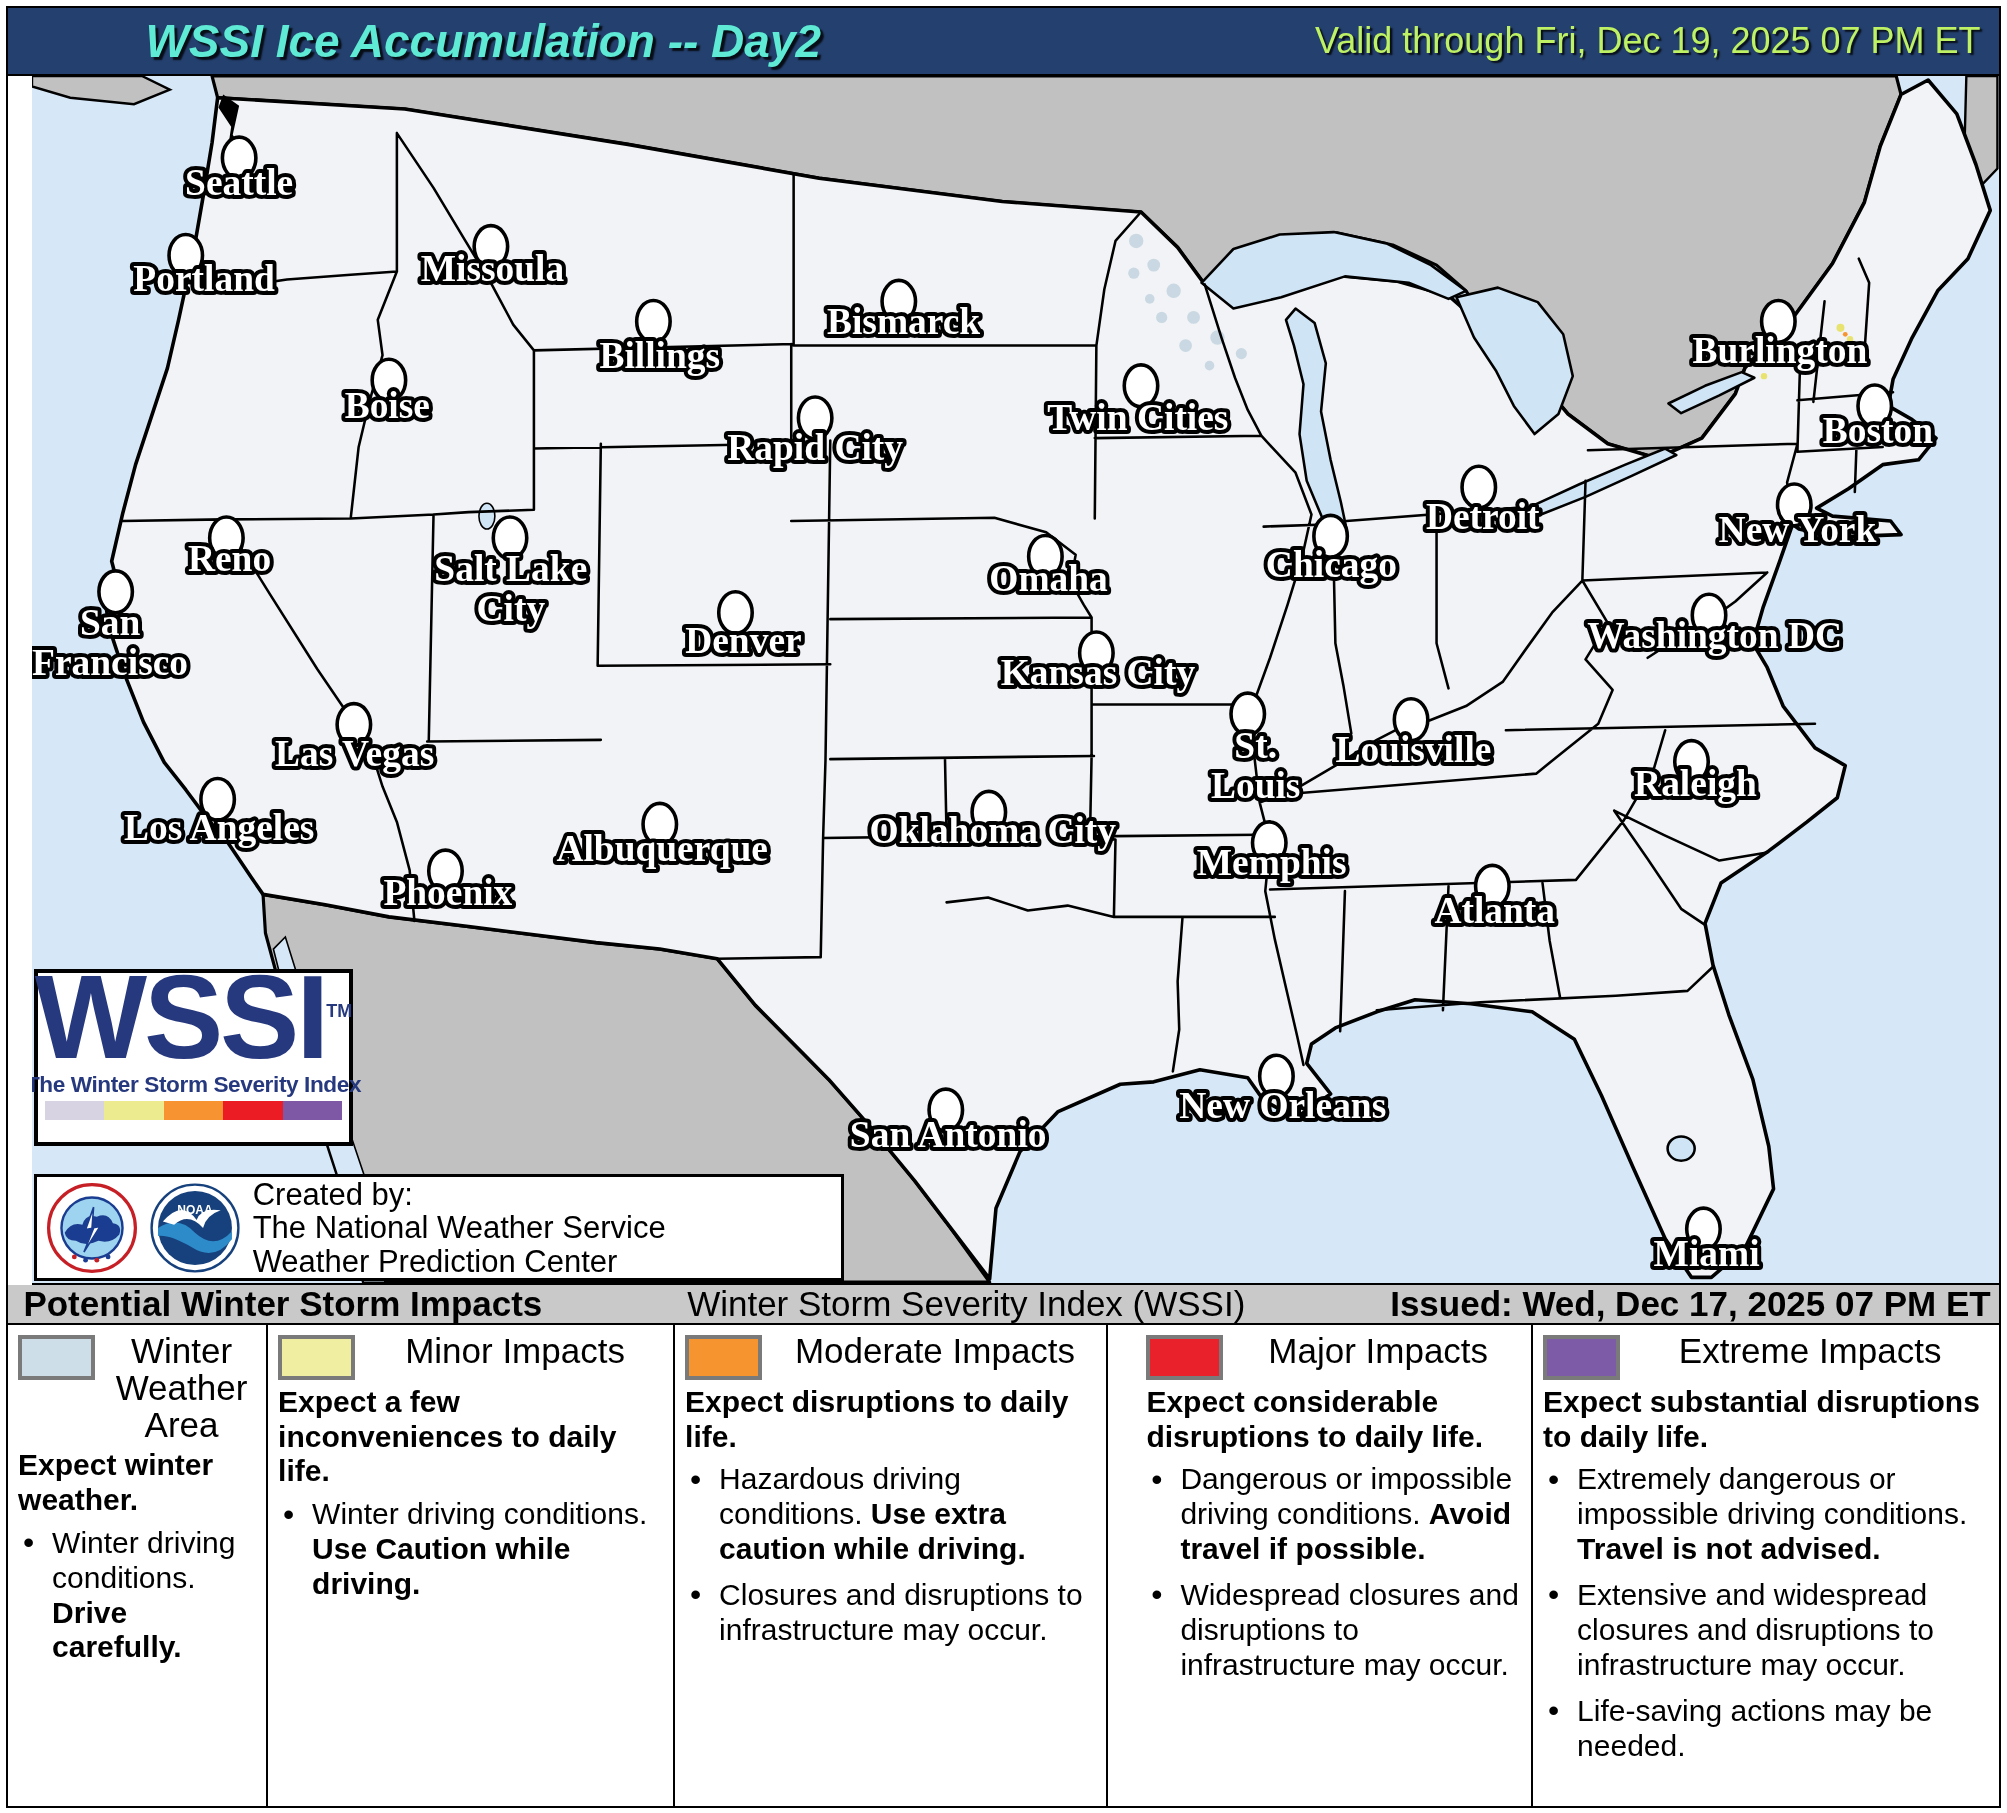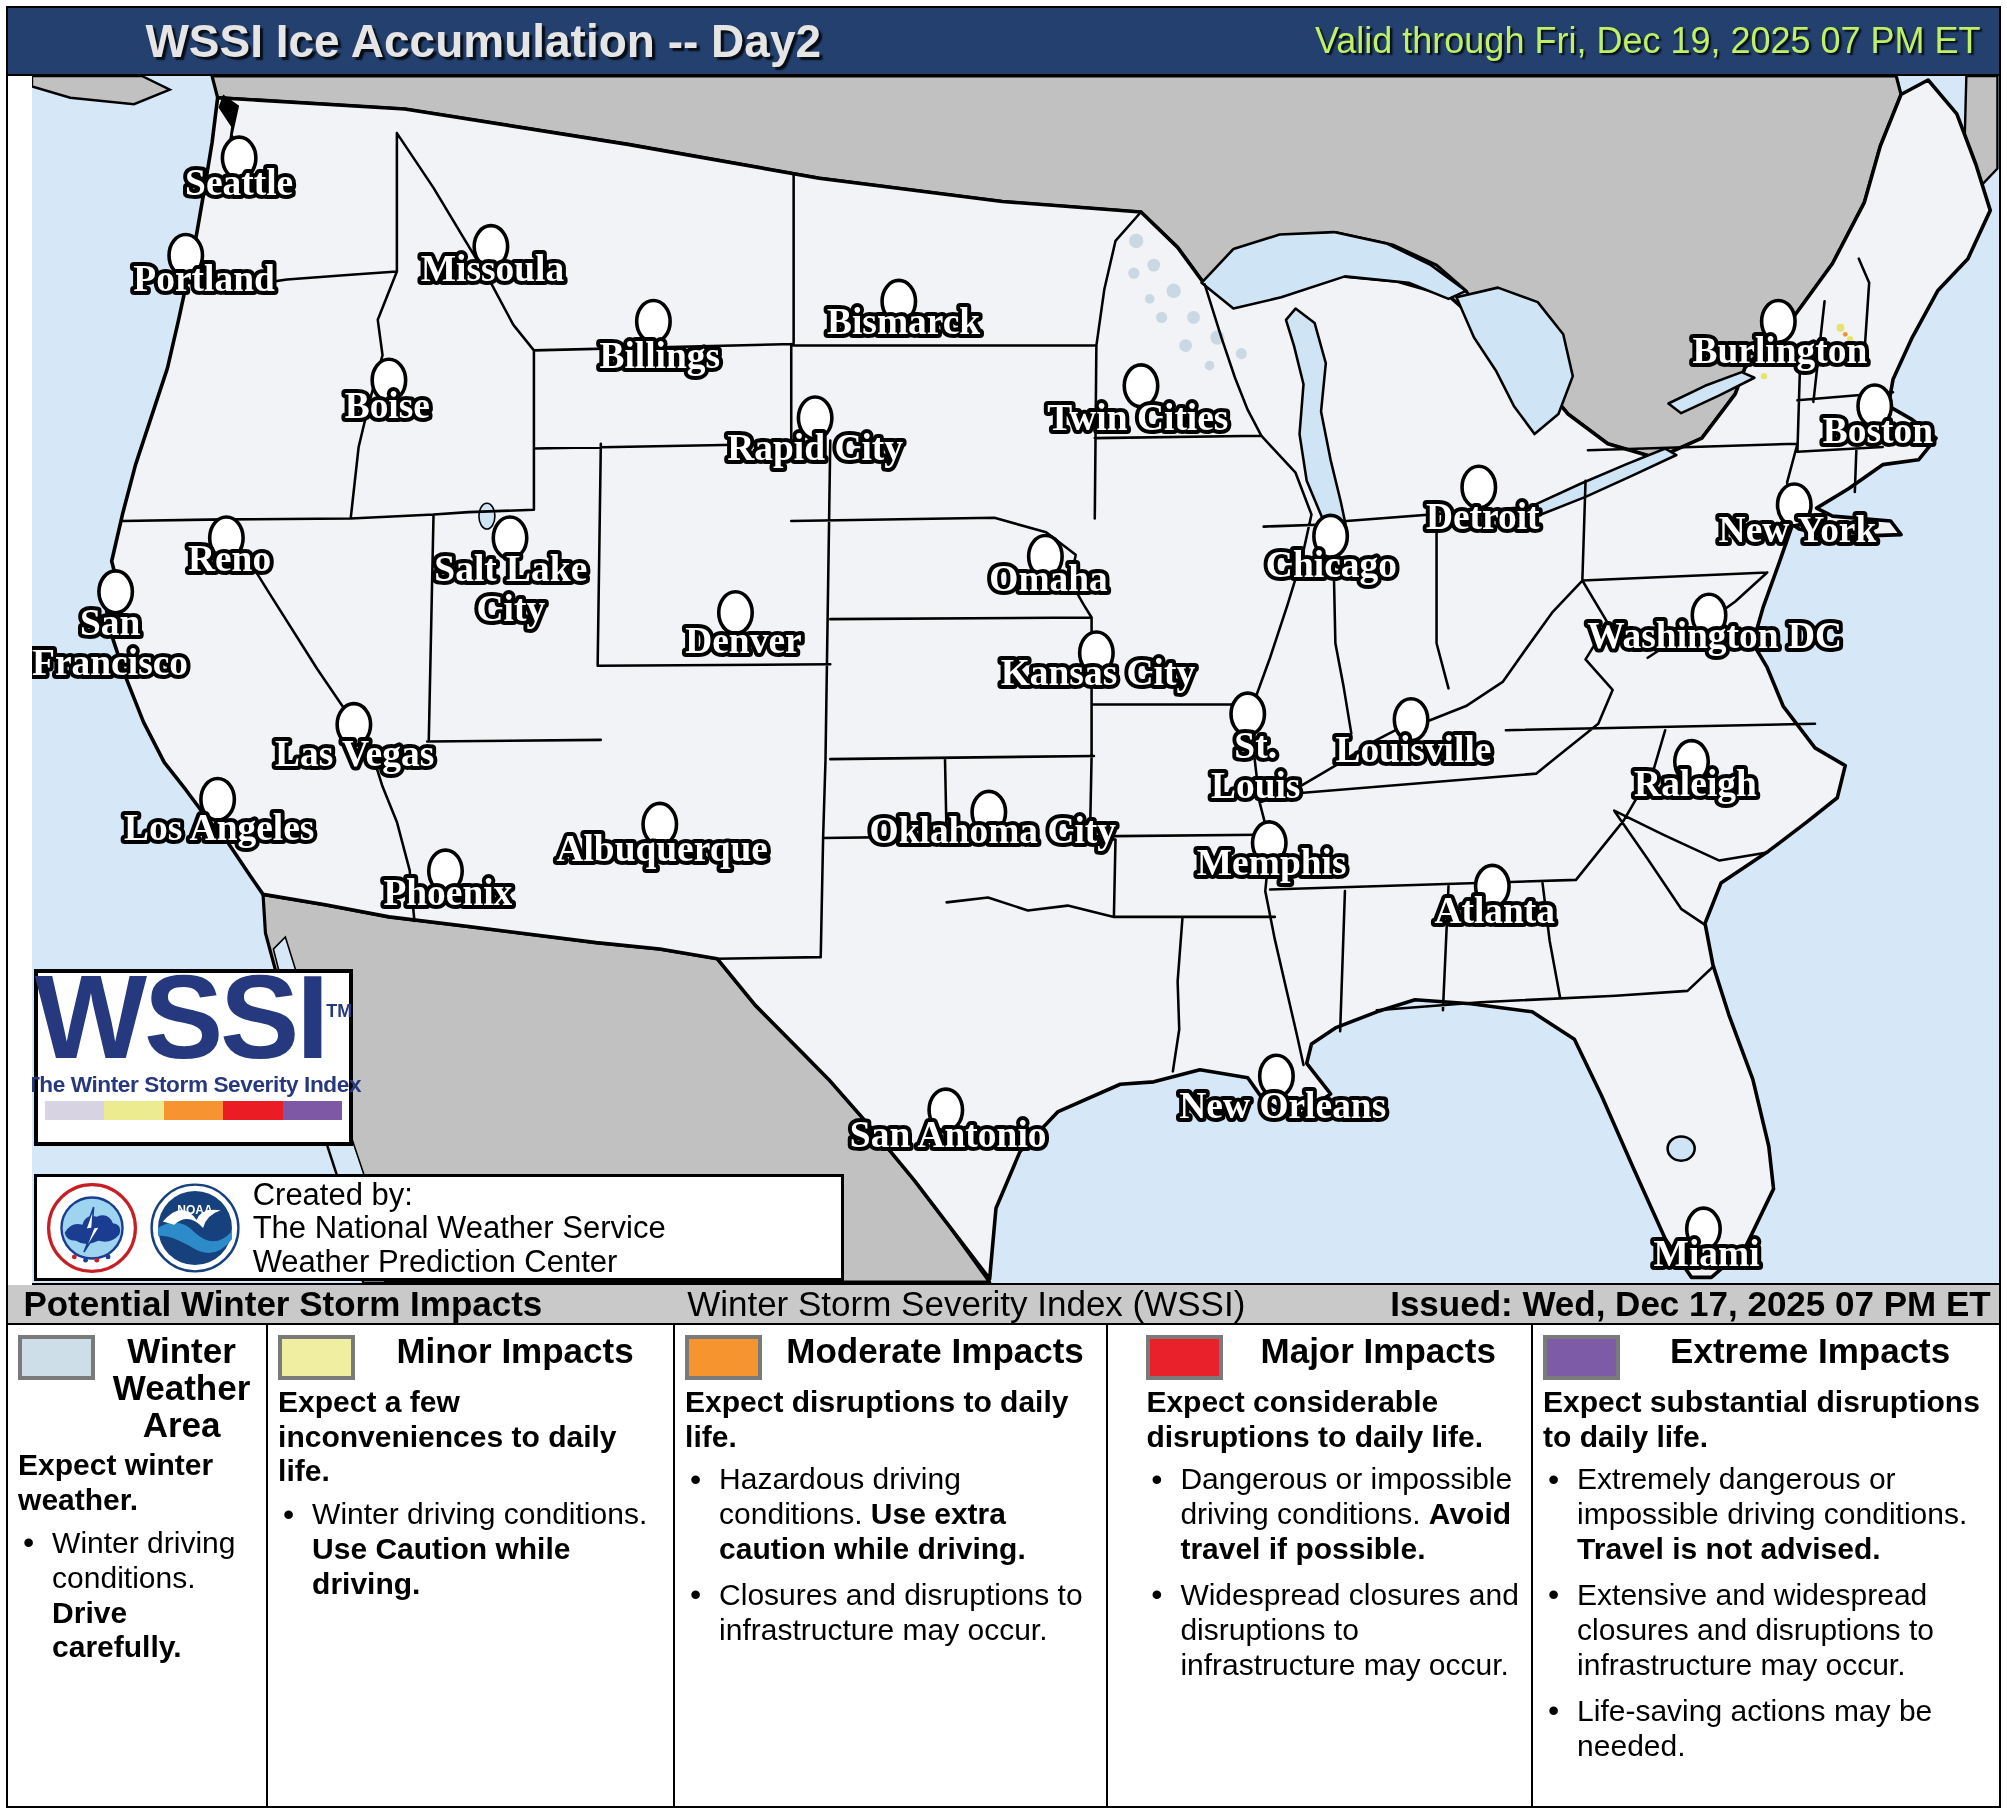--- a/index.html
+++ b/index.html
@@ -12,22 +12,22 @@
     position:absolute;left:6.4px;top:6.4px;right:6.4px;bottom:6.4px;
     border:2.4px solid #000;display:flex;flex-direction:column;background:#fff;
   }
   
   .titlebar{
     height:68px;flex:0 0 68px;background:#24406E;border-bottom:2.4px solid #000;
     display:flex;align-items:center;justify-content:space-between;
     padding:0 18px 0 137px;box-sizing:border-box;
   }
   .titlebar .title{
-    color:#e5e5e5;font-size:46px;font-weight:bold;letter-spacing:0px;
-    text-shadow:3.2px 3.2px 1.6px rgba(0,0,0,0.8);white-space:nowrap;
+    color:#5eead4;font-size:46px;font-weight:bold;letter-spacing:0px;
+    text-shadow:3.2px 3.2px 1.6px rgba(0,0,0,0.8);white-space:nowrap;font-style:italic;
   }
   .titlebar .valid{
     color:#bef264;font-size:36px;text-shadow:2.4px 2.4px 1.6px rgba(0,0,0,0.8);white-space:nowrap;
   }
   
   .map-wrap{
     flex:0 0 1207px;height:1207px;position:relative;background:#D6E8F7;
     border-bottom:2.4px solid #000;overflow:hidden;margin-left:24px;
   }
   .map-wrap svg.basemap{position:absolute;left:0;top:0;width:100%;height:100%;}
@@ -71,21 +71,21 @@
   .statusbar .sb-right{font-weight:bold;white-space:nowrap;}
   
   .legend-row{flex:1;display:flex;background:#fff;}
   .legend-col{box-sizing:border-box;padding:8px 9.7px 6.4px 9.7px;overflow:hidden;}
   .legend-col:not(:last-child){border-right:2.4px solid #000;}
   .legend-head{display:flex;gap:11.3px;align-items:flex-start;}
   .legend-swatch{
     flex:0 0 77px;width:77px;height:45px;border:4.8px solid #7A7A7A;
     box-sizing:border-box;margin-top:1.6px;
   }
-  .legend-title{flex:1;text-align:center;font-size:35px;font-weight:bold;line-height:1.05;}
+  .legend-title{flex:1;text-align:center;font-size:35px;font-weight:normal;line-height:1.05;}
   .legend-lead{font-size:30px;font-weight:bold;line-height:1.16;margin-top:4.8px;}
   .legend-bullets{margin:8px 0 0 0;padding:0;}
   .legend-bullets li{
     list-style:none;position:relative;padding-left:34px;font-size:30px;
     line-height:1.16;margin-bottom:11.3px;
   }
   .legend-bullets li::before{content:"\2022";position:absolute;left:4.8px;top:-1.6px;font-size:32px;}
   .legend-bullets .b-bold{font-weight:bold;}
 </style>
 </head>

